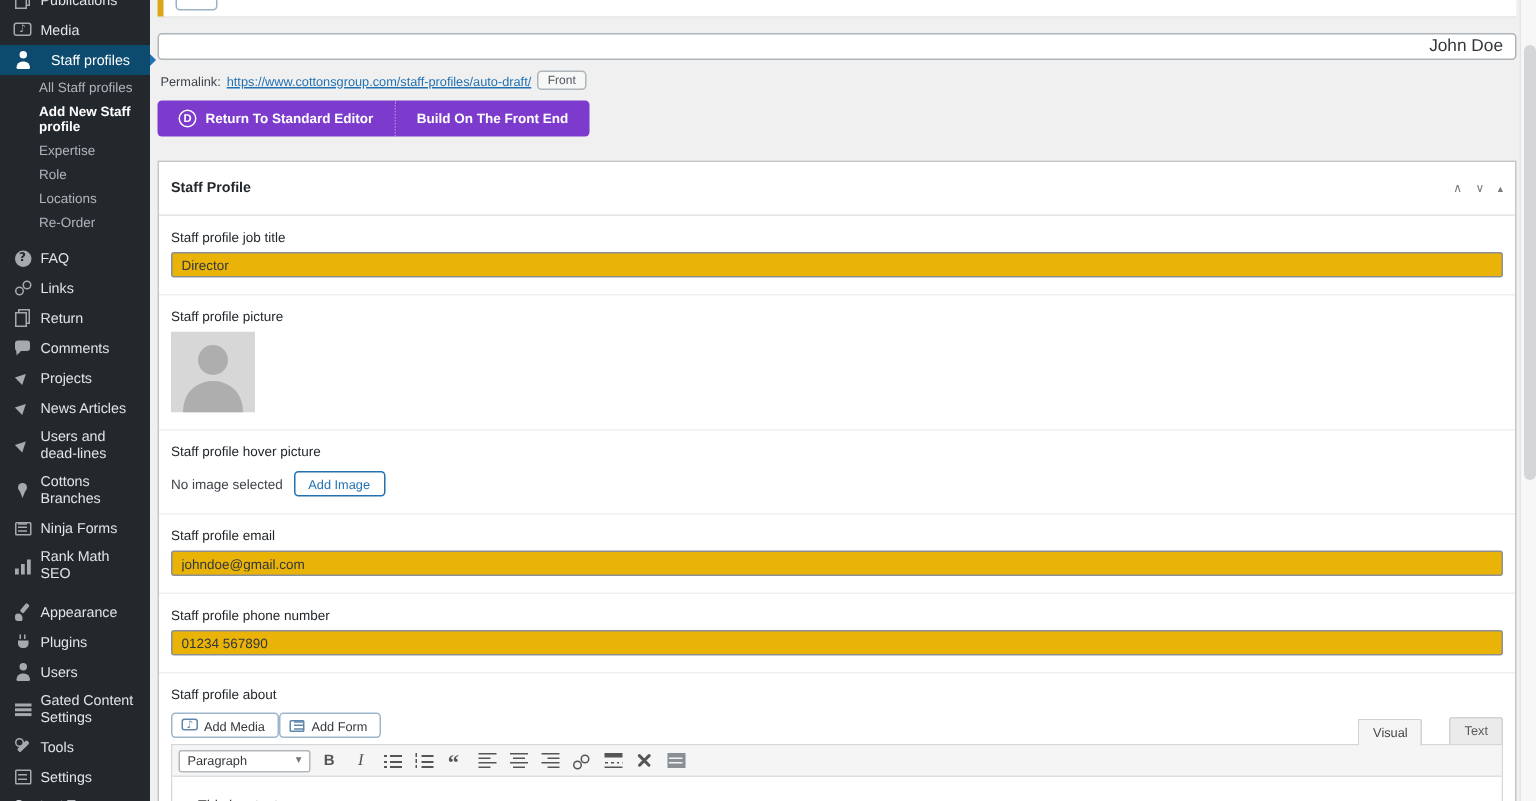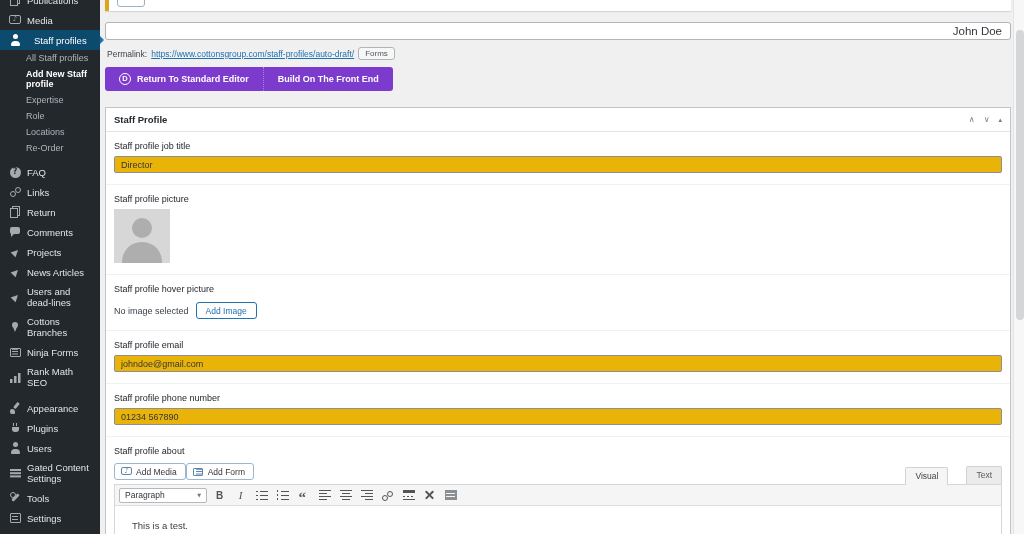--- a/index.html
+++ b/index.html
@@ -73,21 +73,21 @@
   .permalink a { color:#2271b1; text-decoration:underline; cursor:pointer; }
   .btn-edit { font-size:8px; color:#50575e; background:#f6f7f7; border:1px solid #b0b5b9; border-radius:3px; padding:1px 6px; cursor:pointer; }
 
   .divi-bar { position:absolute; left:5px; top:67px; height:24px; display:flex; background:#7d3bcd; border-radius:3px; overflow:hidden; }
   .divi-btn { display:flex; align-items:center; gap:6px; color:#fff; font-size:9px; font-weight:bold; padding:0 14px; cursor:pointer; }
   .divi-btn + .divi-btn { border-left:1px dotted rgba(255,255,255,.35); }
   .divi-logo { width:12px; height:12px; border:1.2px solid #fff; border-radius:50%; font-size:7.5px; line-height:10px; text-align:center; font-weight:bold; }
 
   
   .metabox { position:absolute; left:5px; right:13px; top:107px; background:#fff; border:1px solid #c3c4c7; }
-  .mb-header { height:24px; display:flex; align-items:center; padding:0 8px; border-bottom:1px solid #e2e4e7; }
+  .mb-header { height:36px; display:flex; align-items:center; padding:0 8px; border-bottom:1px solid #e2e4e7; }
   .mb-title { font-size:9.5px; font-weight:bold; color:#23282d; }
   .mb-controls { margin-left:auto; display:flex; align-items:center; gap:9px; color:#787c82; font-family:"DejaVu Sans", sans-serif; }
   .mb-ctl { font-size:8px; cursor:pointer; line-height:8px; }
   .mb-ctl.tri { font-size:7px; }
 
   .mb-row { padding:9px 8px 11px; border-bottom:1px solid #eef0f1; }
   .mb-row:last-child { border-bottom:none; }
   .mb-label { font-size:9px; color:#23282d; margin-bottom:5px; }
   .mb-input { display:block; width:100%; height:17px; border:1px solid #8c8f94; border-radius:2px;
               font-size:9px; color:#32373c; padding:0 6px; font-family:"Liberation Sans", sans-serif; background:#eab308; }
@@ -265,21 +265,21 @@
 
     <div class="notice">
       <div class="notice-btn"></div>
     </div>
 
     <input class="title-input" type="text" value="John Doe" style="">
 
     <div class="permalink">
       <span>Permalink:</span>
       <a>https://www.cottonsgroup.com/staff-profiles/auto-draft/</a>
-      <button class="btn-edit">Forms</button>
+      <button class="btn-edit">Front</button>
     </div>
 
     <div class="divi-bar">
       <div class="divi-btn">
         <span class="divi-logo">D</span>
         <span>Return To Standard Editor</span>
       </div>
       <div class="divi-btn">
         <span>Build On The Front End</span>
       </div>

